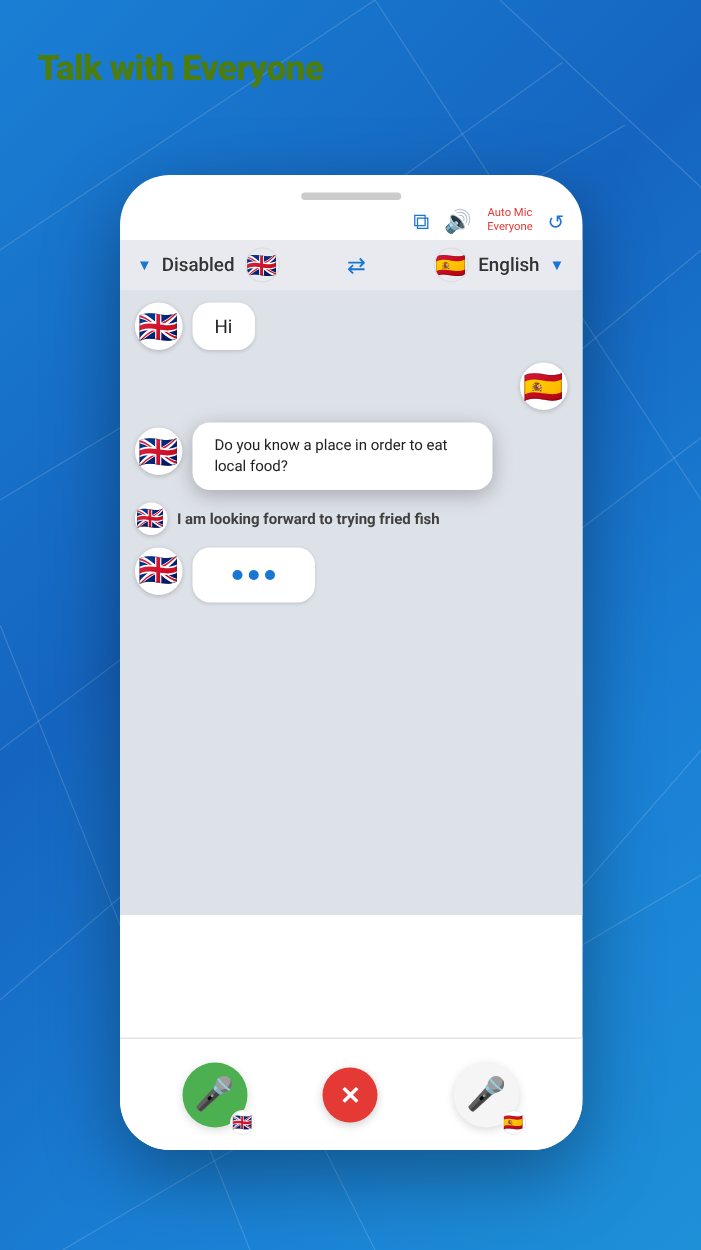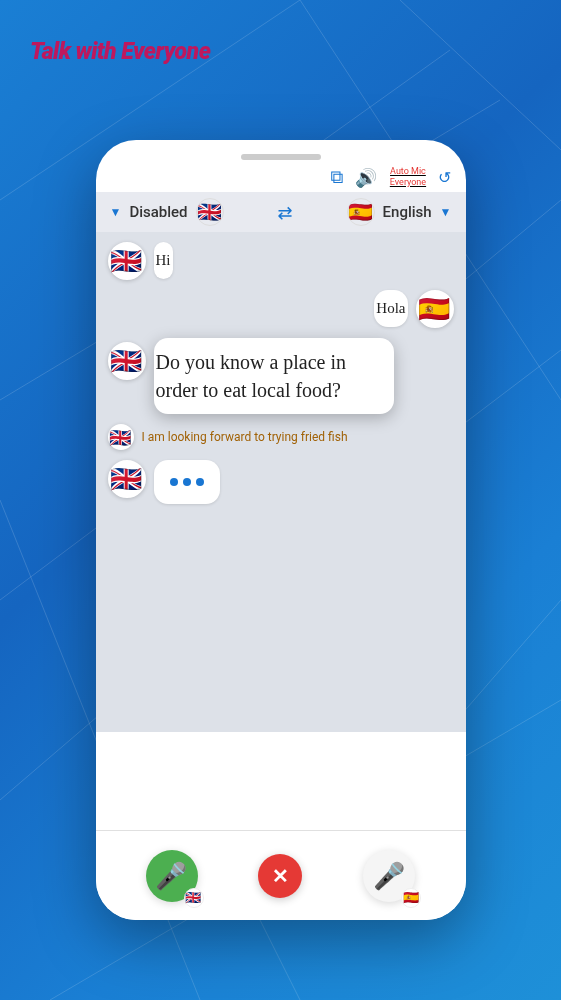--- a/index.html
+++ b/index.html
@@ -16,26 +16,25 @@
     .bg-lines {
       position: absolute;
       top: 0; left: 0; right: 0; bottom: 0;
       pointer-events: none;
     }
 
     .header-title {
       position: absolute;
       top: 38px;
       left: 30px;
-      color: #be185d;
-      font-size: 23px;
+      color: #4d7c0f;
+      font-size: 28px;
       font-weight: 900;
       letter-spacing: -0.5px;
       z-index: 10;
-      font-style: italic;
     }
 
     
     .phone-frame {
       position: absolute;
       top: 140px;
       left: 50%;
       transform: translateX(-50%);
       width: 370px;
       height: 780px;
@@ -64,21 +63,20 @@
 
     .toolbar-icon {
       color: #1976d2;
       font-size: 18px;
     }
 
     .auto-mic-group {
       display: flex;
       align-items: center;
       gap: 4px;
-      text-decoration: underline;
     }
 
     .auto-mic-label {
       font-size: 10px;
       color: #555;
       line-height: 1.2;
       text-align: center;
     }
 
     .auto-mic-label span {
@@ -171,27 +169,26 @@
       justify-content: center;
       border: 2px solid white;
       flex-shrink: 0;
       background: white;
       box-shadow: 0 1px 4px rgba(0,0,0,0.2);
     }
 
     .bubble {
       background: white;
       border-radius: 14px;
-      padding: 10px 2px;
+      padding: 10px 18px;
       font-size: 15px;
       color: #222;
       max-width: 240px;
       box-shadow: 0 1px 3px rgba(0,0,0,0.12);
       position: relative;
-      font-family: Liberation Serif, serif;
     }
 
     .bubble.highlight {
       box-shadow: 0 4px 16px rgba(0,0,0,0.25);
     }
 
     
     .typing-dots {
       display: flex;
       gap: 5px;
@@ -330,35 +327,32 @@
 
     <div class="msg-row">
       <div class="flag-avatar">🇬🇧</div>
       <div class="bubble">
         <span>Hi</span>
       </div>
     </div>
 
     <div class="msg-row right">
       <div class="flag-avatar">🇪🇸</div>
-      <div class="bubble">
-        <span>Hola</span>
-      </div>
     </div>
 
     <div class="msg-row">
       <div class="flag-avatar" style="margin-top:4px;">🇬🇧</div>
-      <div class="bubble highlight" style="font-size:20px; line-height:1.4;">
+      <div class="bubble highlight" style="font-size:12px; line-height:1.4;">
         <span>Do you know a place in order to eat local food?</span>
       </div>
     </div>
 
     <div style="display:flex; align-items:center; gap:8px; padding-left: 0;">
       <div class="flag-avatar" style="width:26px;height:26px;font-size:18px;flex-shrink:0;">🇬🇧</div>
-      <span style="font-size:12px; color:#a16207;">I am looking forward to trying fried fish</span>
+      <span style="font-size:12px; color:#404040;font-weight:bold;">I am looking forward to trying fried fish</span>
     </div>
 
     <div class="msg-row">
       <div class="flag-avatar">🇬🇧</div>
       <div class="bubble">
         <div class="typing-dots">
           <div class="dot"></div>
           <div class="dot"></div>
           <div class="dot"></div>
         </div>

